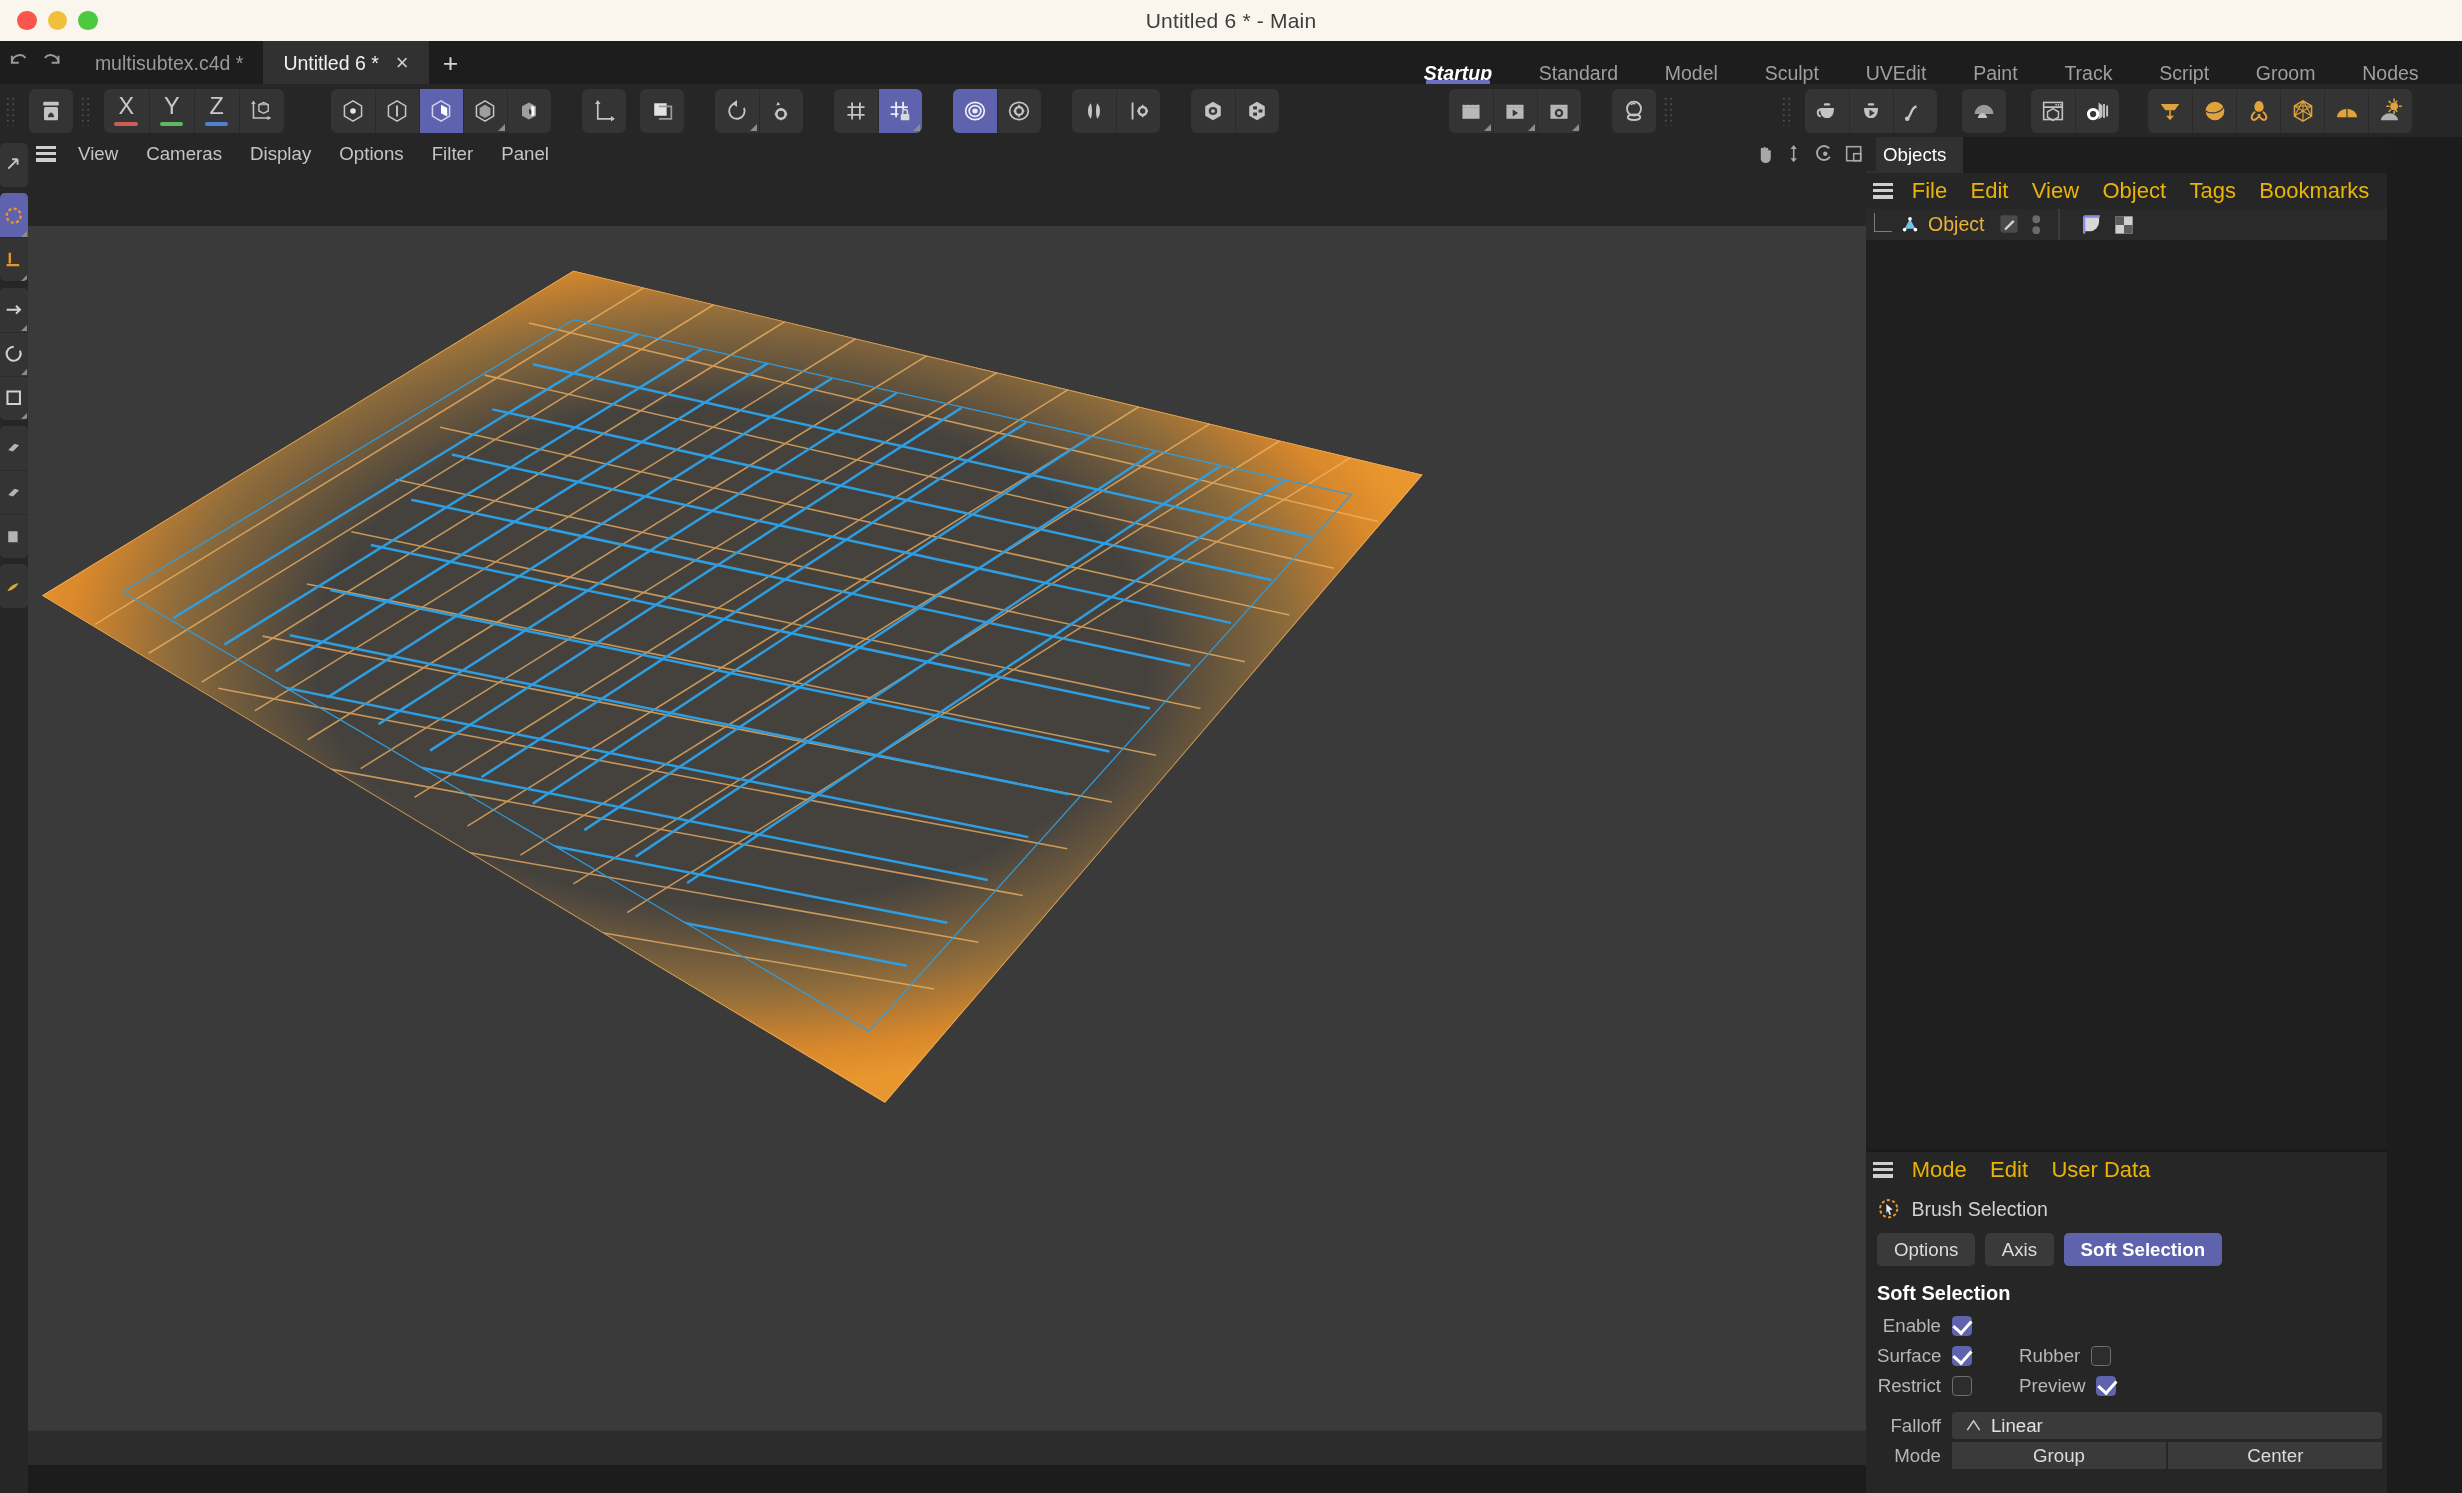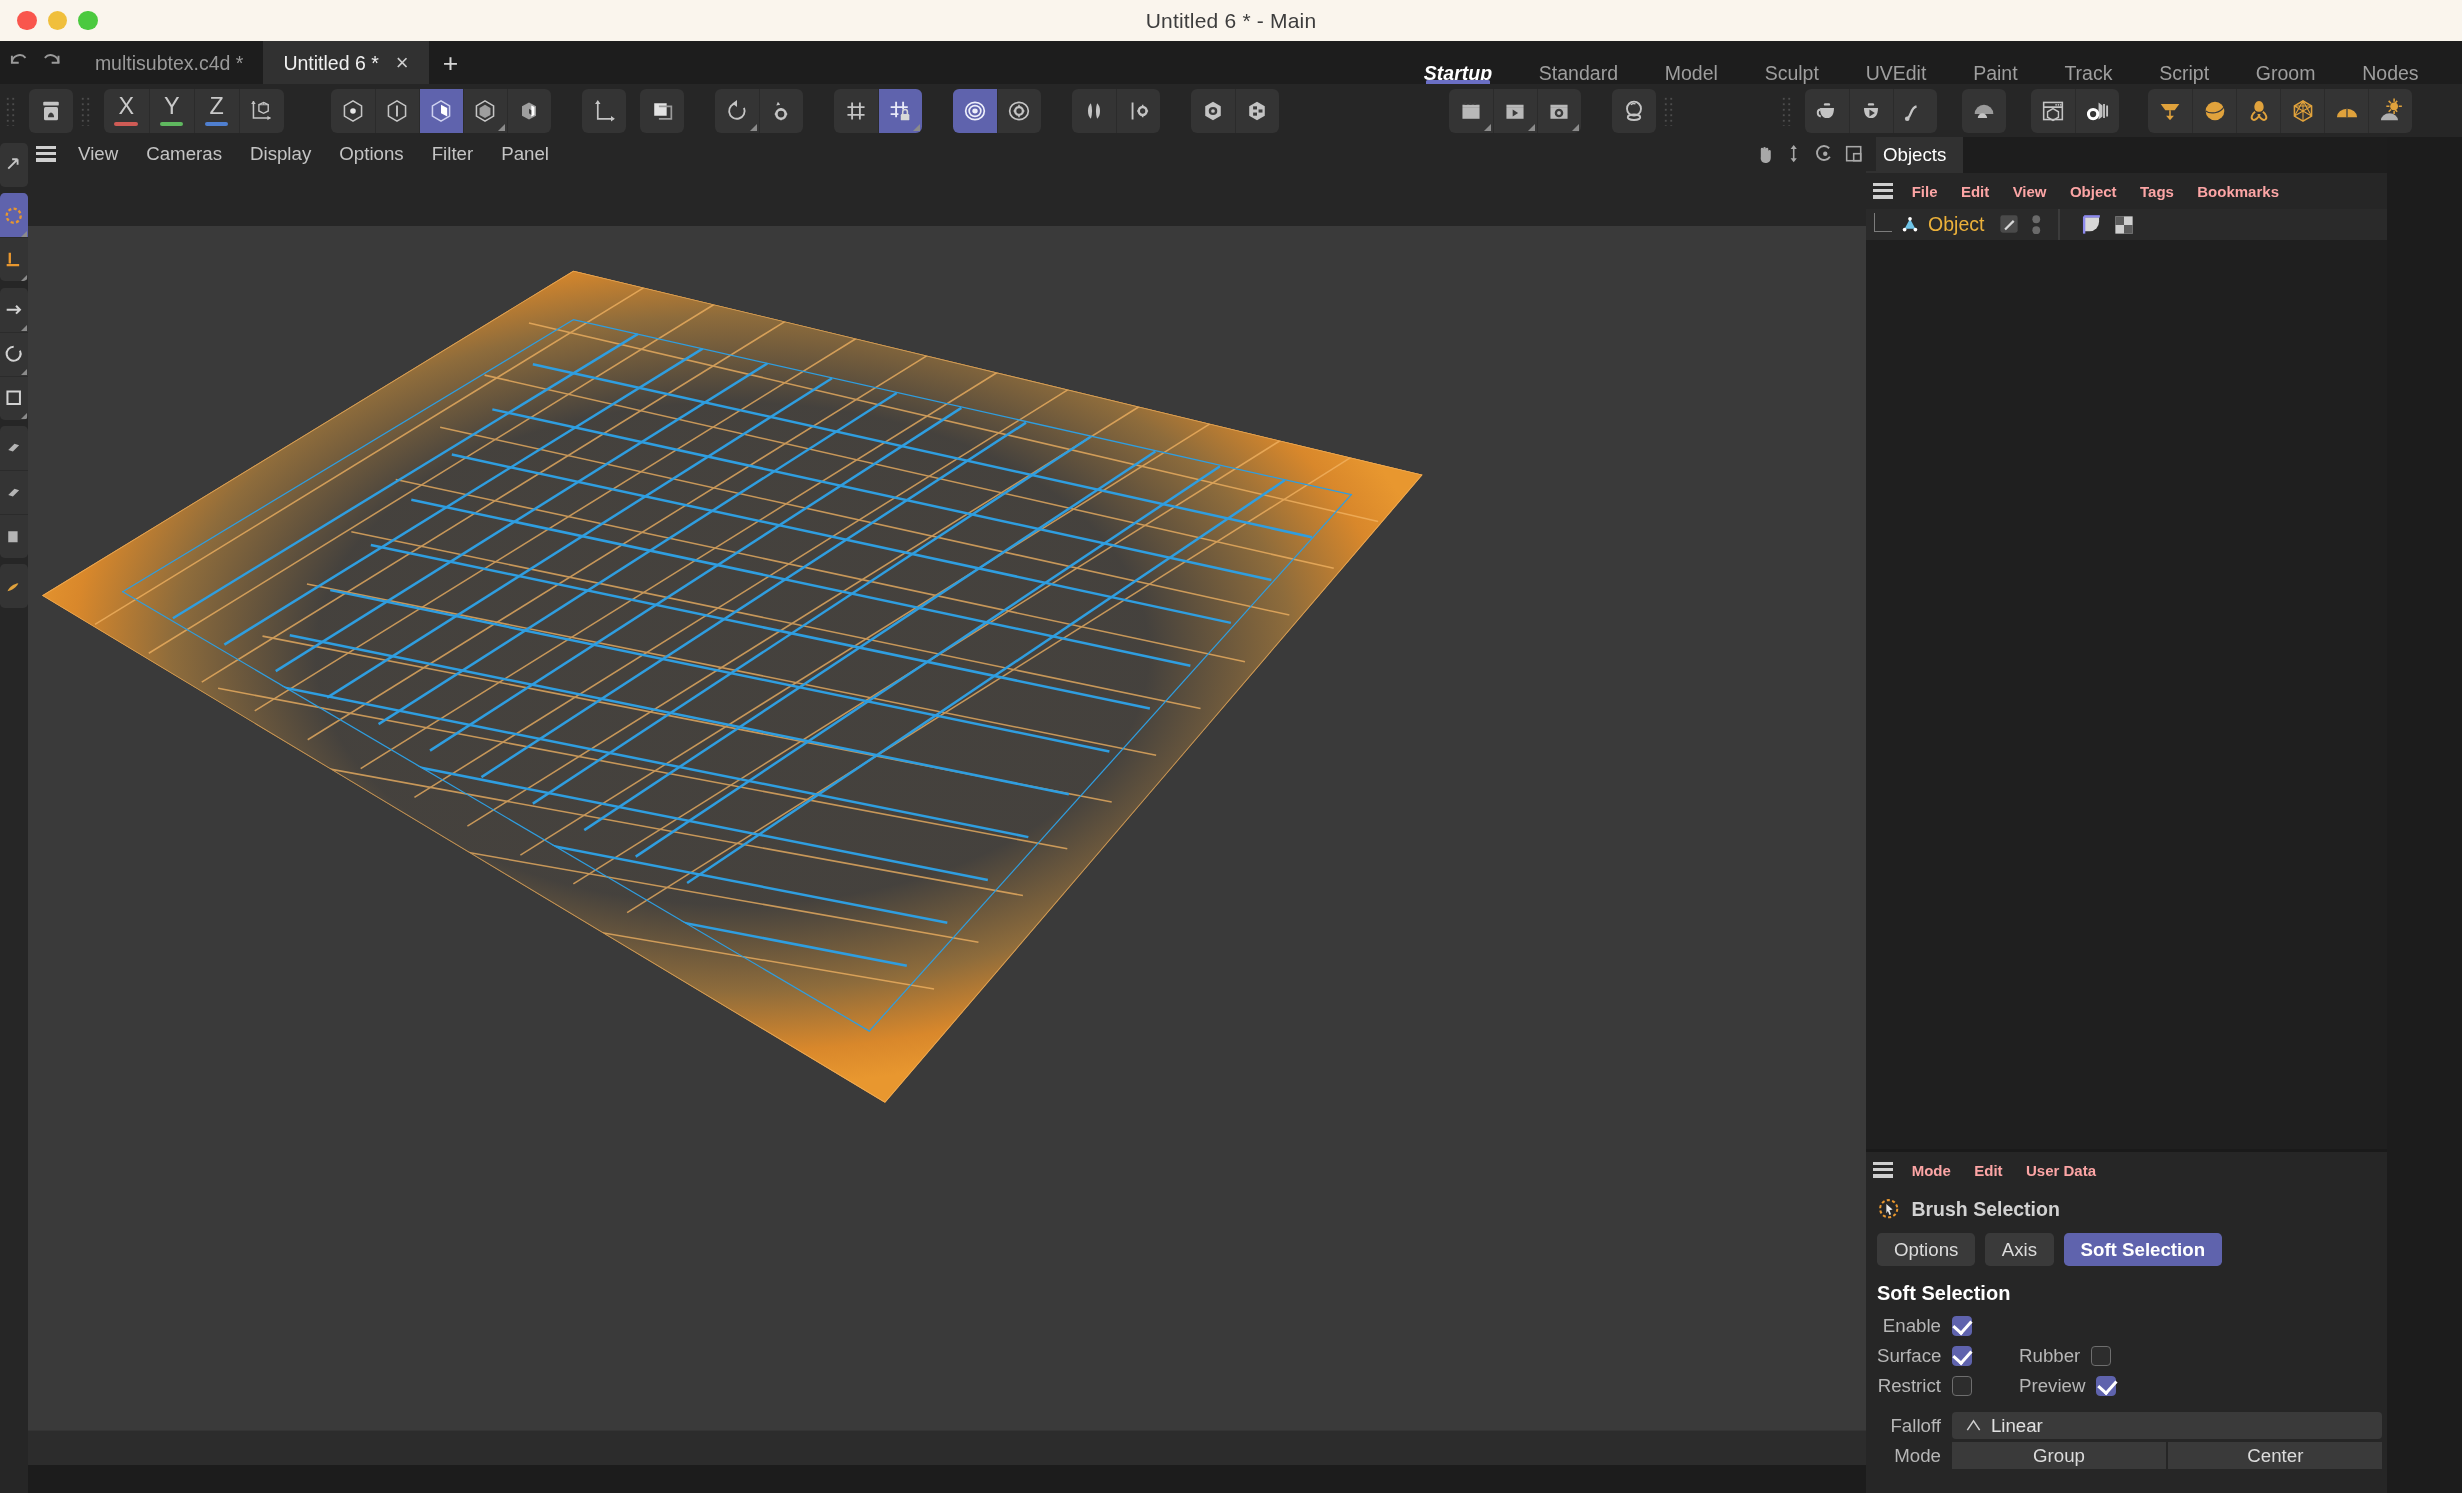--- a/index.html
+++ b/index.html
@@ -141,36 +141,36 @@
   
   .rightpanel{
     position:absolute; left:1866px; top:137px; width:521px; height:1356px;
     background:#262626;
   }
   .paneltabs{ display:flex; align-items:stretch; height:36px; background:#1d1d1d; }
   .ptab{ display:flex;align-items:center;padding:0 17px;font-size:18.7px;color:#a8a8a8; }
   .ptab.active{ background:#313131;color:#ffffff; }
   .panelmenu{ display:flex;align-items:center;height:36px;background:#262626; }
   .panelmenu .burger{ width:34px;height:36px; }
-  .pm{ padding:0 11.7px; font-size:15px;color:#fca5a5;font-weight:bold; }
+  .pm{ padding:0 11.7px; font-size:22px;color:#eab308; }
 
   .objtree{ background:#1f1f1f; height:940px; position:relative; }
   .objrow{
     display:flex;align-items:center; height:31px; padding-left:7.8px; gap:7.8px;
     background:#2a2a2a;
   }
   .treeelbow{ width:18.7px;height:18.7px;border-left:1.6px solid #7c7c7c;border-bottom:1.6px solid #7c7c7c; margin-bottom:4.7px;}
   .objname{ color:#ecb13a; font-size:19.5px; }
   .objicons{ display:flex;align-items:center;gap:9.4px;margin-left:6.2px; }
   .tagsplit{ width:1.6px;height:31px;background:#3c3c3c;margin:0 7.8px; }
 
   
   .attrbody{ background:#262626; position:relative; height:auto; }
   .attrhead{ display:flex;align-items:center;gap:11px;padding:9.4px 0 7.8px 11px; }
-  .attrhead .lbl{ font-size:19.5px;color:#d2d2d2;font-weight:bold; }
+  .attrhead .lbl{ font-size:19.5px;color:#d2d2d2; }
   .modebar{ display:flex;gap:9.4px; padding:4.7px 0 7.8px 11px; }
   .modebtn{ background:#3a3a3a;border-radius:4.7px;padding:5.5px 17px;font-size:18.7px;color:#dcdcdc; }
   .modebtn.on{ background:#5f63ad;color:#fff;font-weight:bold; }
   .secttitle{ font-size:20px;color:#ffffff;font-weight:bold;padding:7.8px 0 6.2px 11px; }
 
   .row{ display:flex;align-items:center;height:30px; padding-left:11px; }
   .rlabel{ font-size:18.7px;color:#b6b6b6; width:75px; text-align:right; padding-right:11px; }
   .cbox{ width:20px;height:20px;border:1.6px solid #6e6e6e;border-radius:3.9px;background:#2d2d2d;
          display:flex;align-items:center;justify-content:center; }
   .cbox.on{ background:#5f63ad;border-color:#5f63ad; }

